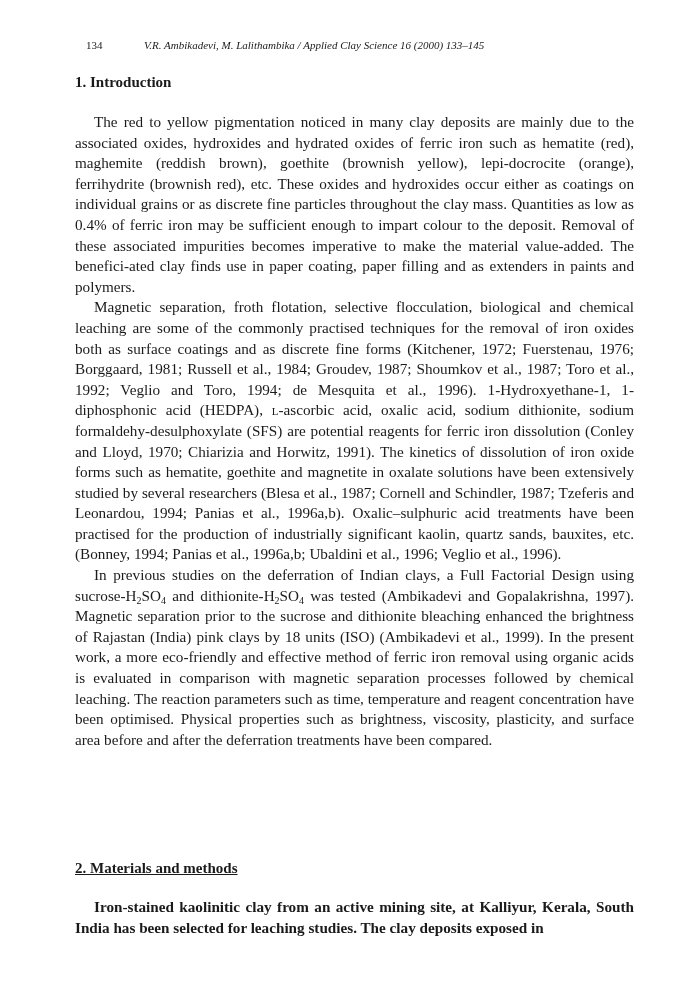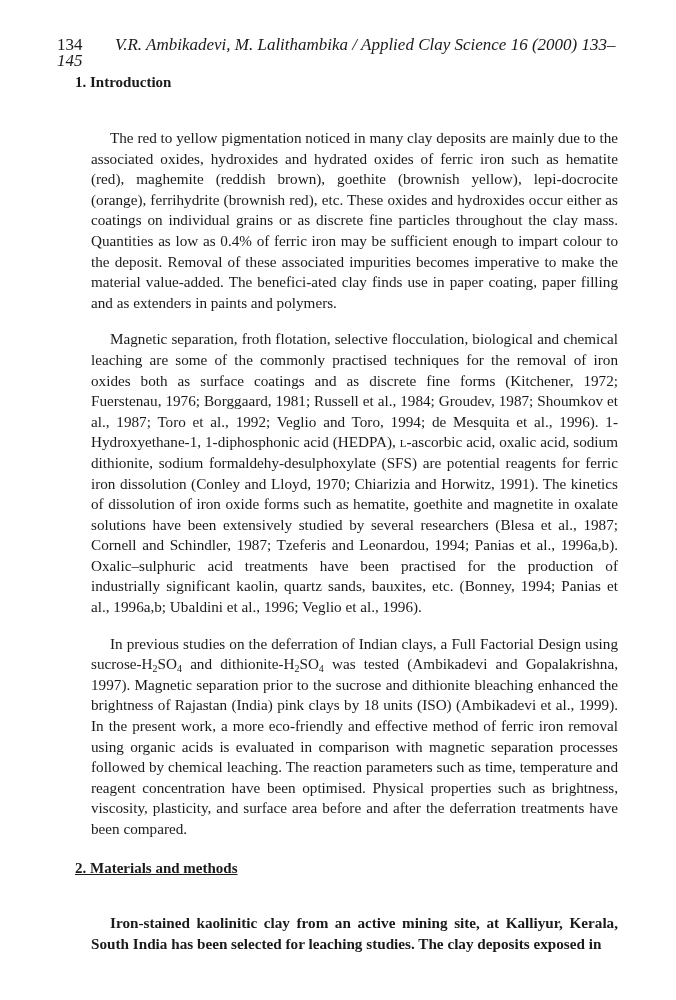--- a/index.html
+++ b/index.html
@@ -1,23 +1,23 @@
 <!DOCTYPE html>
 <html><head>
 <meta charset="utf-8">
 <style>
   html, body { margin:0; padding:0; background:#ffffff; }
   body { width:676px; height:1000px; position:relative; overflow:hidden; color:#1a1a1a;
          font-family:"Liberation Serif","DejaVu Serif",serif; }
-  .header { position:absolute; top:37px; left:57px; width:560px; font-size:17px; line-height:16px; }
+  .header { position:absolute; top:37px; left:86px; width:560px; font-size:11px; line-height:16px; }
   .header .pno { display:inline-block; width:58px; }
   .header .run { font-style:italic; }
   .h1 { position:absolute; left:75px; font-weight:bold; font-size:15px; line-height:18px;text-align:right; }
   .body { position:absolute; left:75px; width:559px; font-size:15.2px; line-height:20.6px; text-align:justify; }
-  .body p { margin:16px; text-indent:19px; }
+  .body p { margin:0; text-indent:19px; }
   .sc { font-variant:small-caps; }
   sub { font-size:10px; vertical-align:-3px; line-height:0; }
 </style>
 </head>
 <body>
 
 <div class="header">
   <span class="pno">134</span><span class="run">V.R. Ambikadevi, M. Lalithambika / Applied Clay Science 16 (2000) 133–145</span>
 </div>
 

